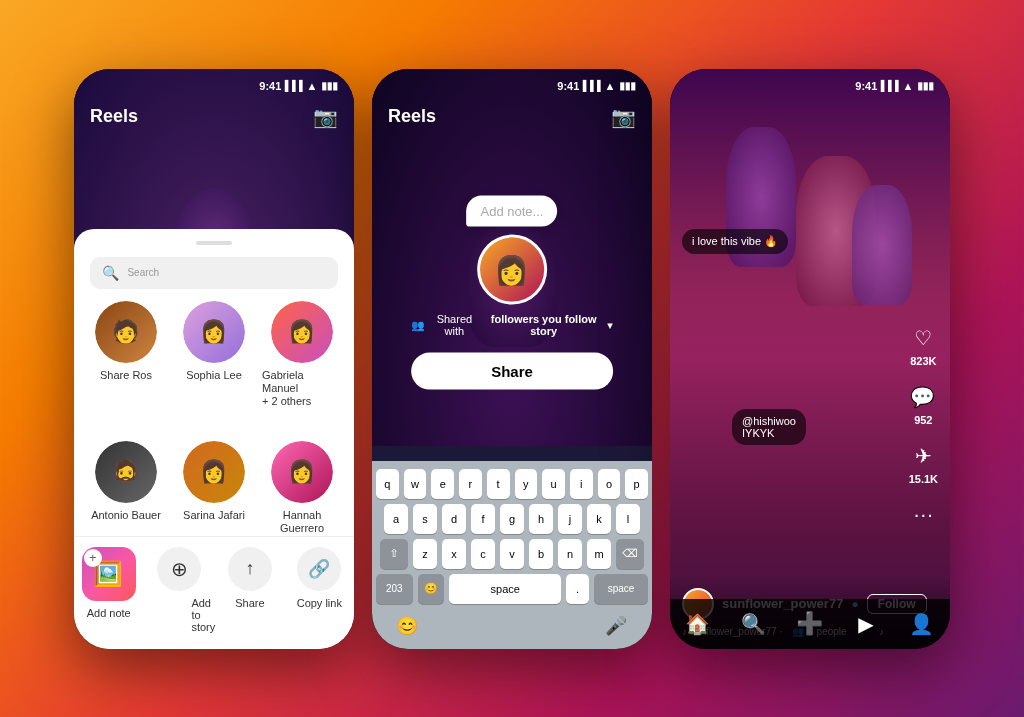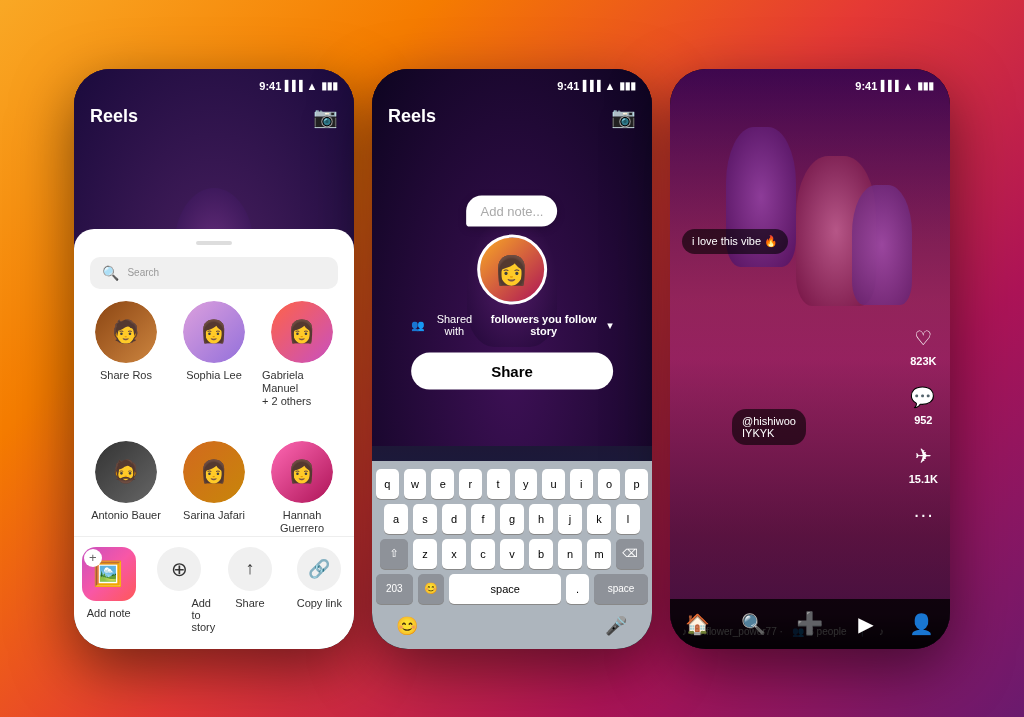--- a/index.html
+++ b/index.html
@@ -680,20 +680,28 @@
       <div class="side-action">
         <div class="side-action-icon">✈</div>
         <span class="side-action-count">15.1K</span>
       </div>
       <div class="side-action">
         <div class="side-action-icon">···</div>
       </div>
     </div>
 
     <div class="reel-overlay">
+      <div class="reel-user">
+        <div class="reel-avatar"></div>
+        <span class="reel-username">sunflower_power77</span>
+        <span style="color:#aad4ff;font-size:12px;">●</span>
+        <div class="follow-btn">
+          <span>Follow</span>
+        </div>
+      </div>
       <div class="reel-tags">
         <div class="reel-tag">
           <span>♪</span>
           <span>sunflower_power77 ·</span>
         </div>
         <div class="reel-tag">
           <span>👥</span>
           <span>3 people</span>
         </div>
         <div class="reel-tag">

